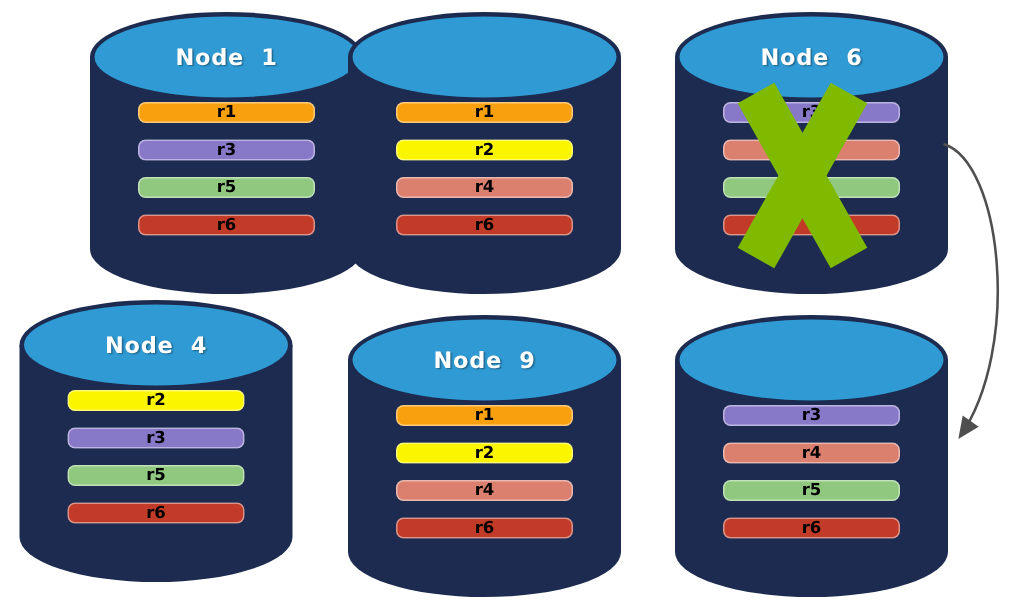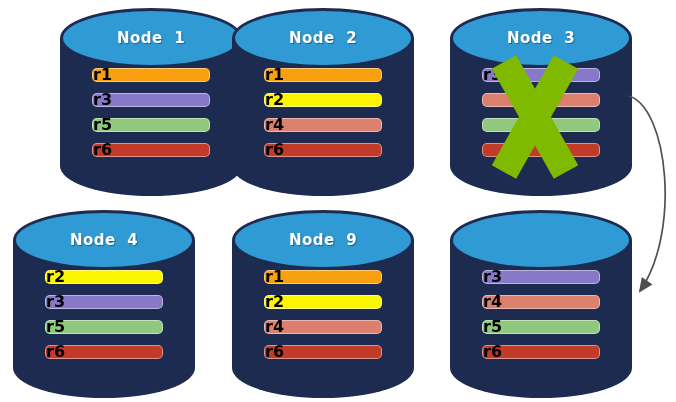--- a/index.html
+++ b/index.html
@@ -13,21 +13,21 @@
     background:#ffffff;
     overflow:hidden;
   }
   .node {
     position:absolute;
     width:182px; height:188px;
   }
   .r0c0 { left:13px;  top:8px;margin-left:47px; }
   .r0c1 { left:232px; top:8px; }
   .r0c2 { left:450px; top:8px; }
-  .r1c0 { left:13px;  top:210px; }
+  .r1c0 { left:13px;  top:200px; }
   .r1c1 { left:232px; top:210px; }
   .r1c2 { left:450px; top:210px; }
   .cyl-body {
     position:absolute; left:0; right:0; top:30px; bottom:0;
     background:#1c2b4f;
     border-radius: 0 0 50% 50% / 0 0 30px 30px;
   }
   .cyl-top {
     position:absolute; left:0; top:0;
     width:182px; height:60px;
@@ -46,21 +46,22 @@
   }
   .bars {
     position:absolute; left:32px; right:32px; top:60px;
     display:flex; flex-direction:column; gap:11px;
   }
   .bar {
     height:14px;
     border-radius:5px;
     border:1px solid rgba(255,255,255,0.45);
     box-sizing:border-box;
-    font-size:16px; font-weight:bold; line-height:12px;
+    text-align:center;
+    font-size:11px; font-weight:bold; line-height:12px;
     color:#000000;
   }
   .x-mark {
     position:absolute; left:36px; top:44px;
     width:98px; height:130px;
     overflow:visible;
   }
   .arrow-overlay {
     position:absolute; left:0; top:0;
     width:676px; height:402px;
@@ -80,33 +81,32 @@
       <div class="bar" style="background-color: rgb(249, 160, 15);">r1</div>
       <div class="bar" style="background-color: rgb(136, 120, 200);">r3</div>
       <div class="bar" style="background-color: rgb(143, 200, 126);">r5</div>
       <div class="bar" style="background-color: rgb(194, 59, 40);">r6</div>
     </div>
   </div>
 
   <div class="node r0c1">
     <div class="cyl-body" style="background-color: rgb(28, 43, 79);"></div>
     <div class="cyl-top" style="background-color: rgb(47, 154, 211);"></div>
-    <div class="node-title">Node  2</div>
     <div class="bars">
       <div class="bar" style="background-color: rgb(249, 160, 15);">r1</div>
       <div class="bar" style="background-color: rgb(251, 246, 0);">r2</div>
       <div class="bar" style="background-color: rgb(219, 127, 111);">r4</div>
       <div class="bar" style="background-color: rgb(194, 59, 40);">r6</div>
     </div>
   </div>
 
   <div class="node r0c2">
     <div class="cyl-body" style="background-color: rgb(28, 43, 79);"></div>
     <div class="cyl-top" style="background-color: rgb(47, 154, 211);"></div>
-    <div class="node-title">Node  3</div>
+    <div class="node-title">Node  6</div>
     <div class="bars">
       <div class="bar" style="background-color: rgb(136, 120, 200);">r3</div>
       <div class="bar" style="background-color: rgb(219, 127, 111);"></div>
       <div class="bar" style="background-color: rgb(143, 200, 126);"></div>
       <div class="bar" style="background-color: rgb(194, 59, 40);"></div>
     </div>
     <svg class="x-mark" viewBox="0 0 98 130" aria-hidden="true">
       <line class="xline" x1="18" y1="10" x2="80" y2="120" stroke-width="28" stroke-linecap="butt" stroke="#7fba00"></line>
       <line class="xline" x1="80" y1="10" x2="18" y2="120" stroke-width="28" stroke-linecap="butt" stroke="#7fba00"></line>
     </svg>

